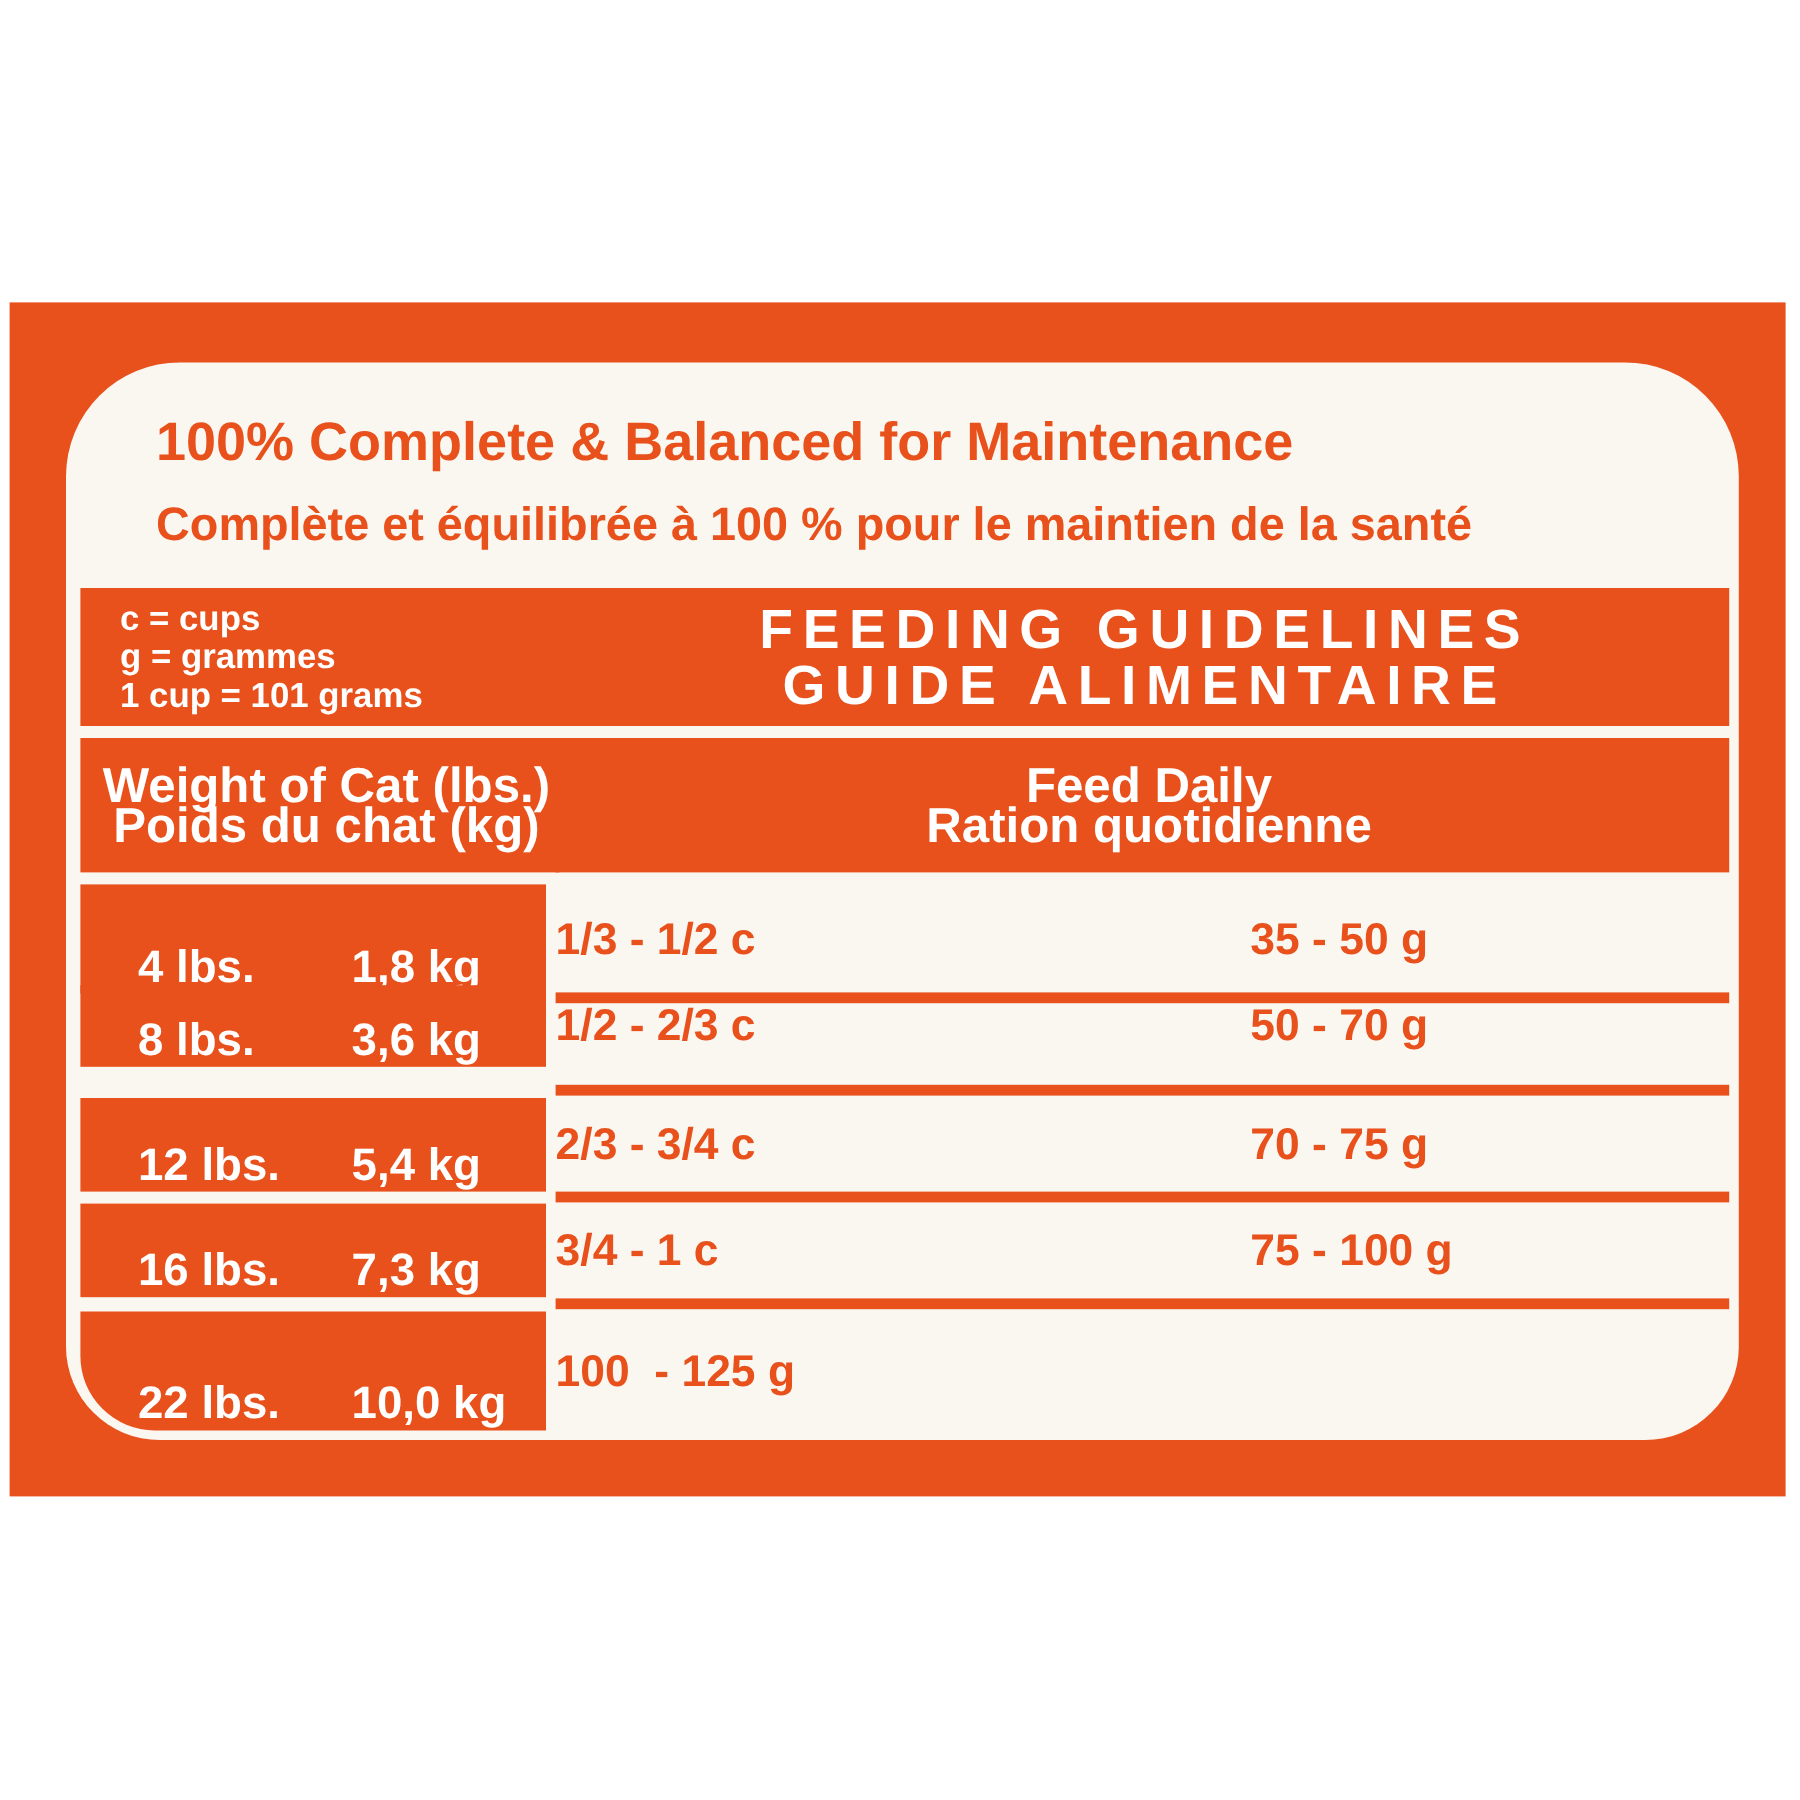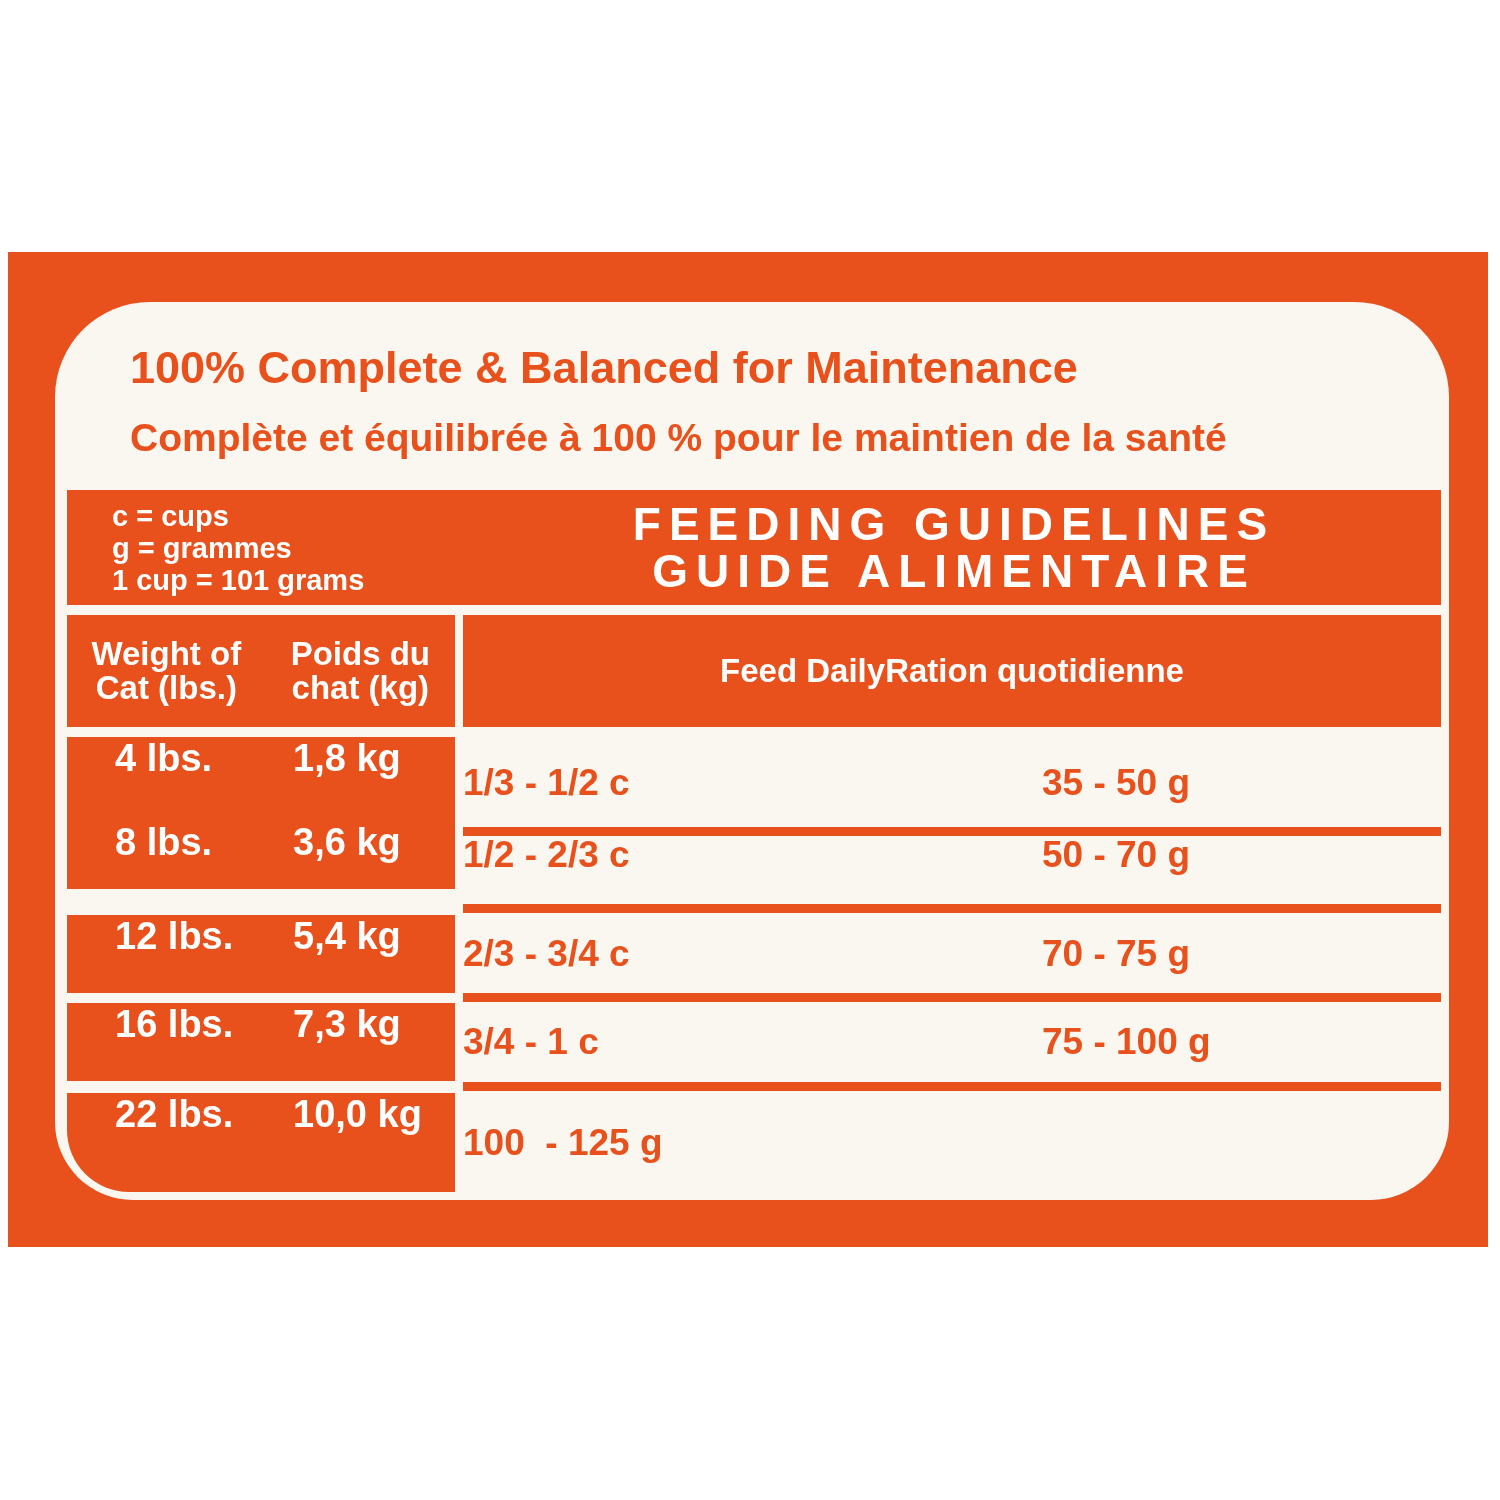--- a/index.html
+++ b/index.html
@@ -8,36 +8,36 @@
   .orange-panel{position:absolute;left:8px;top:252px;width:1480px;height:995px;
         background:var(--orange,#E8501C);}
   .card{position:absolute;left:47px;top:50px;width:1394px;height:898px;
         background:var(--card-bg,#FAF7F1);border-radius:95px 95px 78px 78px;overflow:hidden;}
   .title-en{position:absolute;left:75px;top:42px;font-size:45px;line-height:47px;
         color:var(--orange,#E8501C);white-space:nowrap;}
   .title-fr{position:absolute;left:75px;top:112px;font-size:39px;line-height:47px;
         color:var(--orange,#E8501C);white-space:nowrap;}
   .legend-band{position:absolute;left:12px;right:8px;top:188px;height:115px;
         background:var(--orange,#E8501C);display:flex;align-items:center;}
-  .legend-abbr{width:400px;padding-left:45px;box-sizing:border-box;color:#fff;
+  .legend-abbr{width:400px;padding-left:33px;box-sizing:border-box;color:#fff;
         font-size:29px;line-height:32px;}
   .guidelines{flex:1;text-align:center;color:#fff;font-size:46px;line-height:47px;
         letter-spacing:8px;}
   .thead{position:absolute;left:0;top:313px;width:100%;height:112px;}
   .cell-left{position:absolute;left:12px;width:388px;top:0;bottom:0;
         background:var(--orange,#E8501C);color:#fff;}
   .cell-right{position:absolute;left:408px;right:8px;top:0;bottom:0;
         background:var(--orange,#E8501C);color:#fff;}
-  .hdr-center{display:flex;flex-direction:row;justify-content:center;align-items:center;
-        font-size:33px;line-height:34px;text-align:center;}
+  .hdr-center{display:flex;flex-direction:column;justify-content:center;align-items:center;
+        font-size:41px;line-height:34px;text-align:center;padding-left:11px;}
   .trow{position:absolute;left:0;width:100%;}
   .r1{top:435px;height:91px;} .r2{top:519px;height:68px;} .r3{top:613px;height:78px;}
   .r4{top:701px;height:78px;} .r5{top:791px;height:99px;}
   .trow .wcell{position:absolute;left:12px;width:388px;top:0;bottom:0;
-        background:var(--orange,#E8501C);color:#fff;display:flex;align-items:flex-start;
+        background:var(--orange,#E8501C);color:#fff;display:flex;align-items:flex-end;
         font-size:38px;}
   .r5 .wcell{border-radius:0 0 0 62px;}
   .lbs{display:inline-block;margin-left:48px;width:178px;}
   .kg{display:inline-block;}
   .trow .fcell{position:absolute;left:408px;right:8px;top:0;bottom:0;
         display:grid;grid-template-columns:59.2% 40.8%;align-items:center;
         color:var(--orange,#E8501C);font-size:37px;}
   .fcell span{text-align:left;white-space:nowrap;}
   .separator{position:absolute;left:408px;right:8px;height:9px;background:var(--orange,#E8501C);}
   .sep1{top:525px;} .sep2{top:602px;} .sep3{top:691px;} .sep4{top:780px;}

